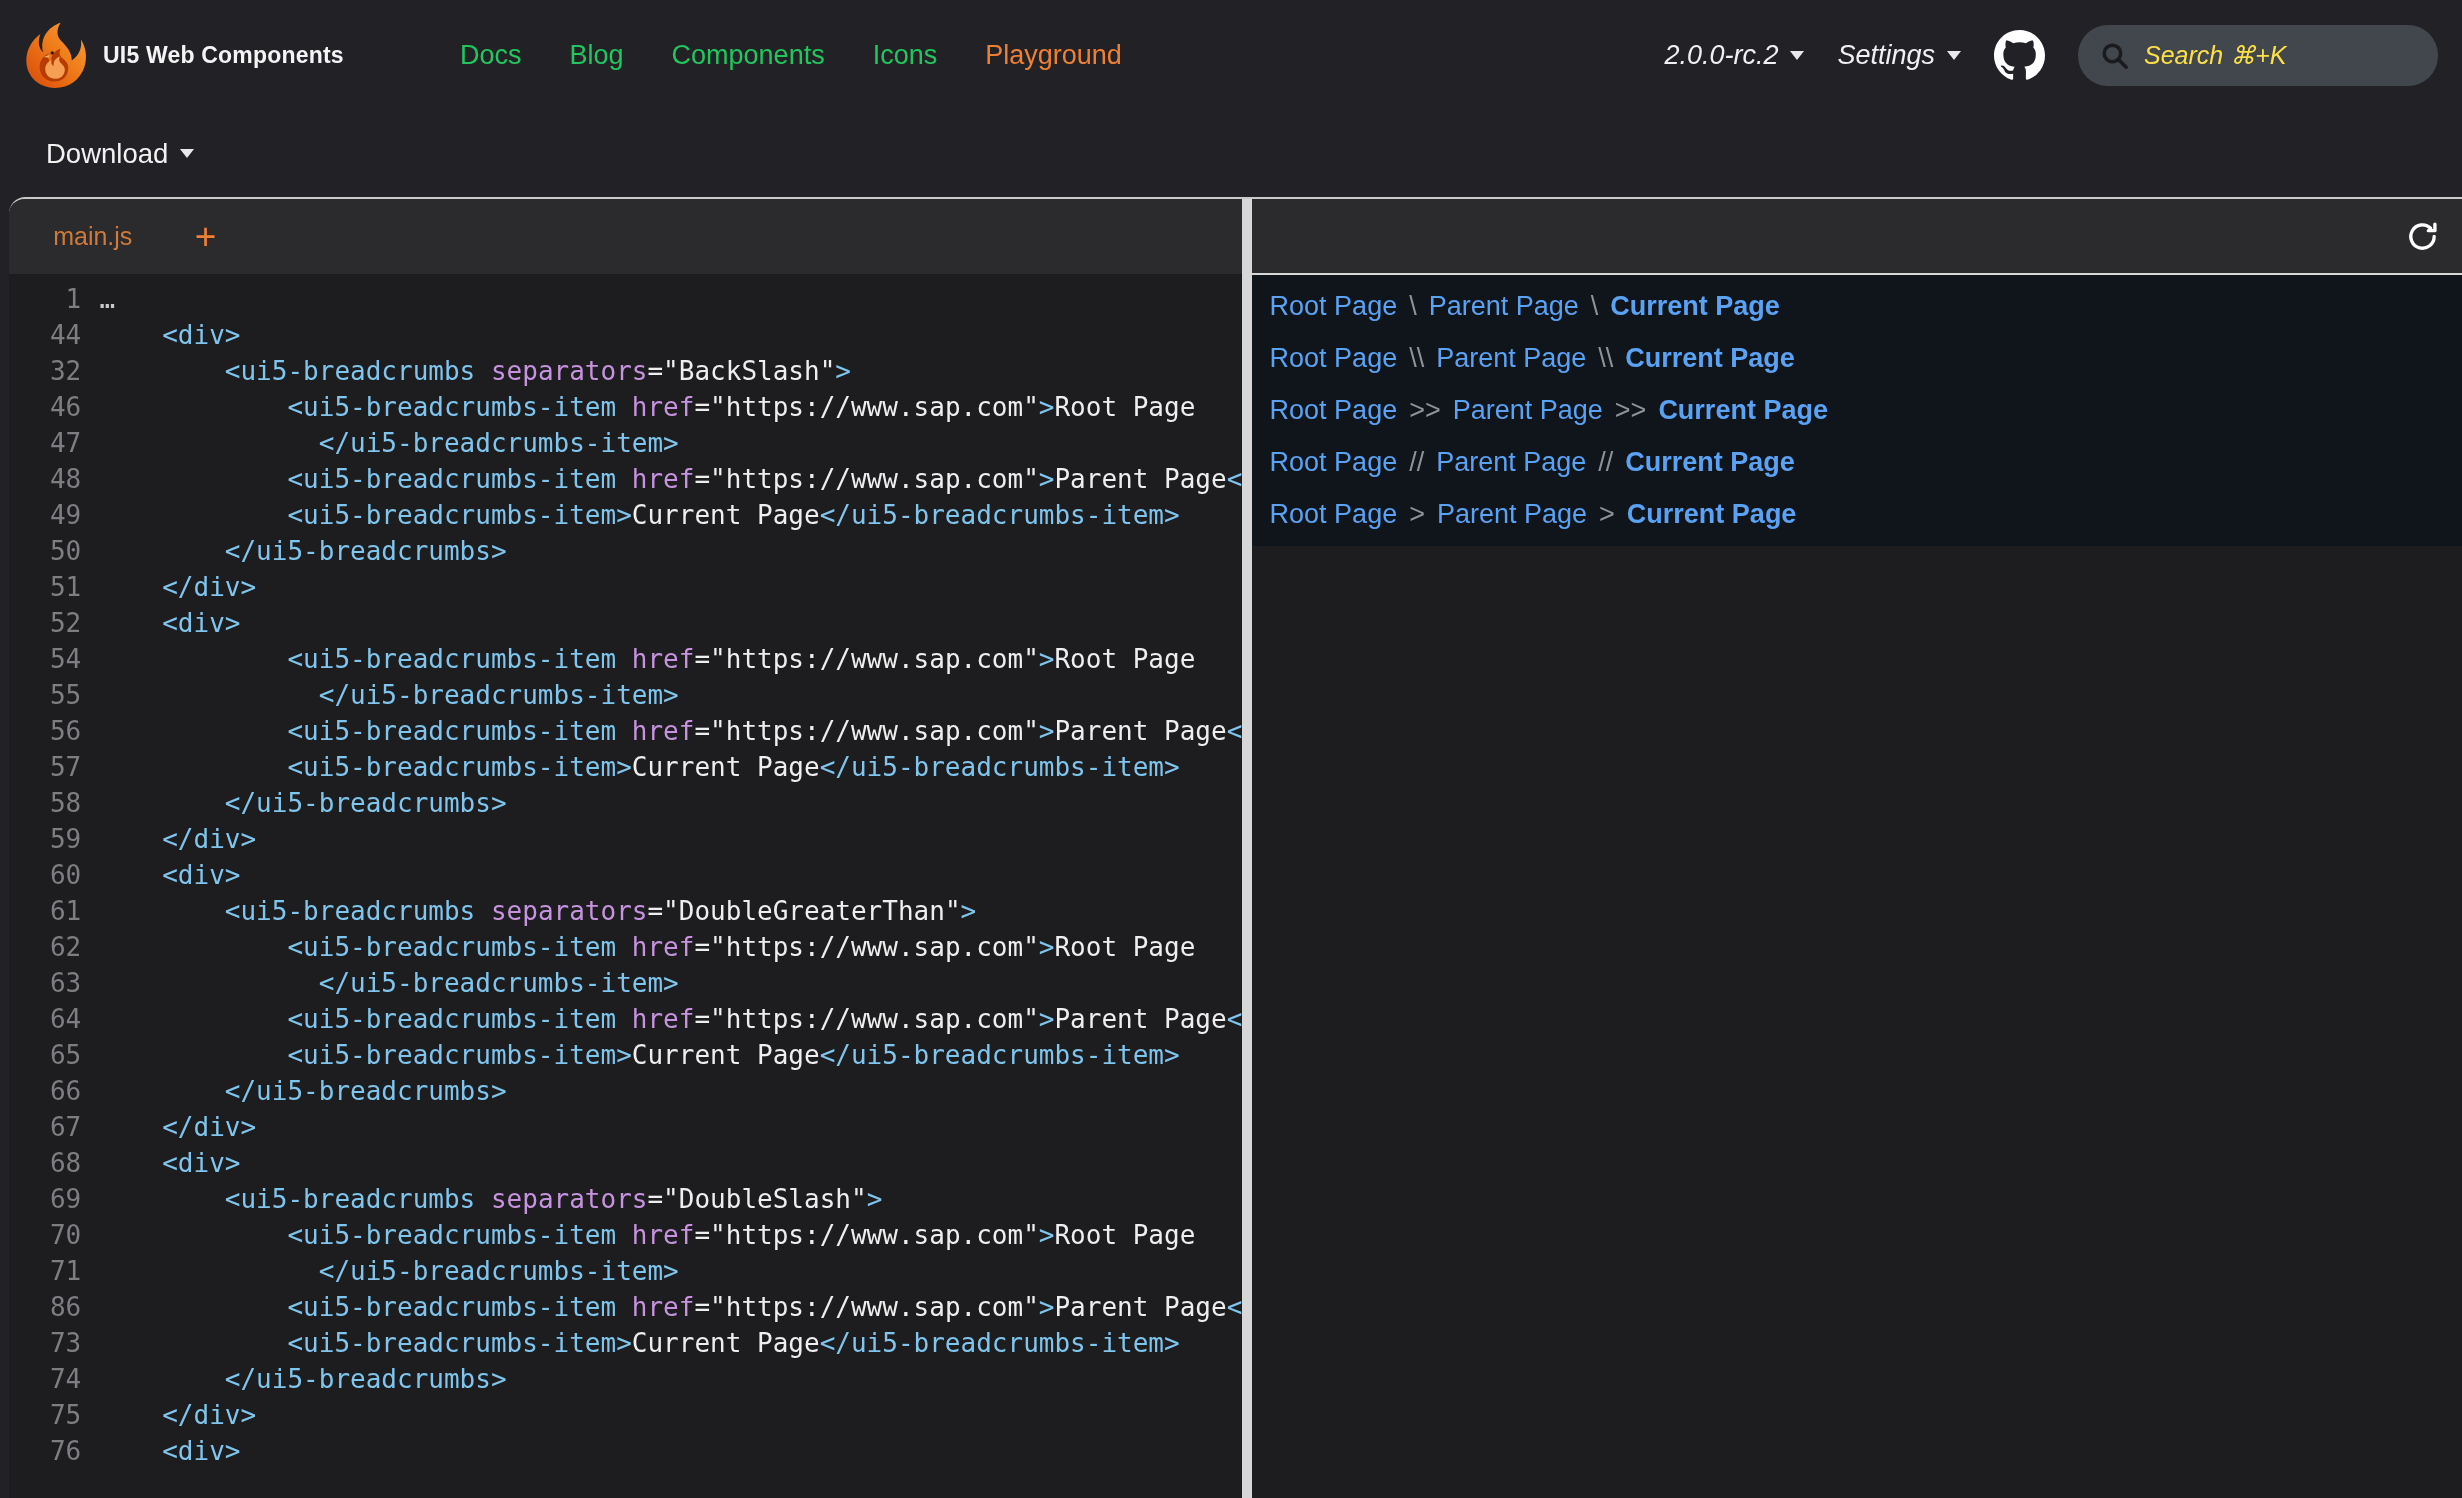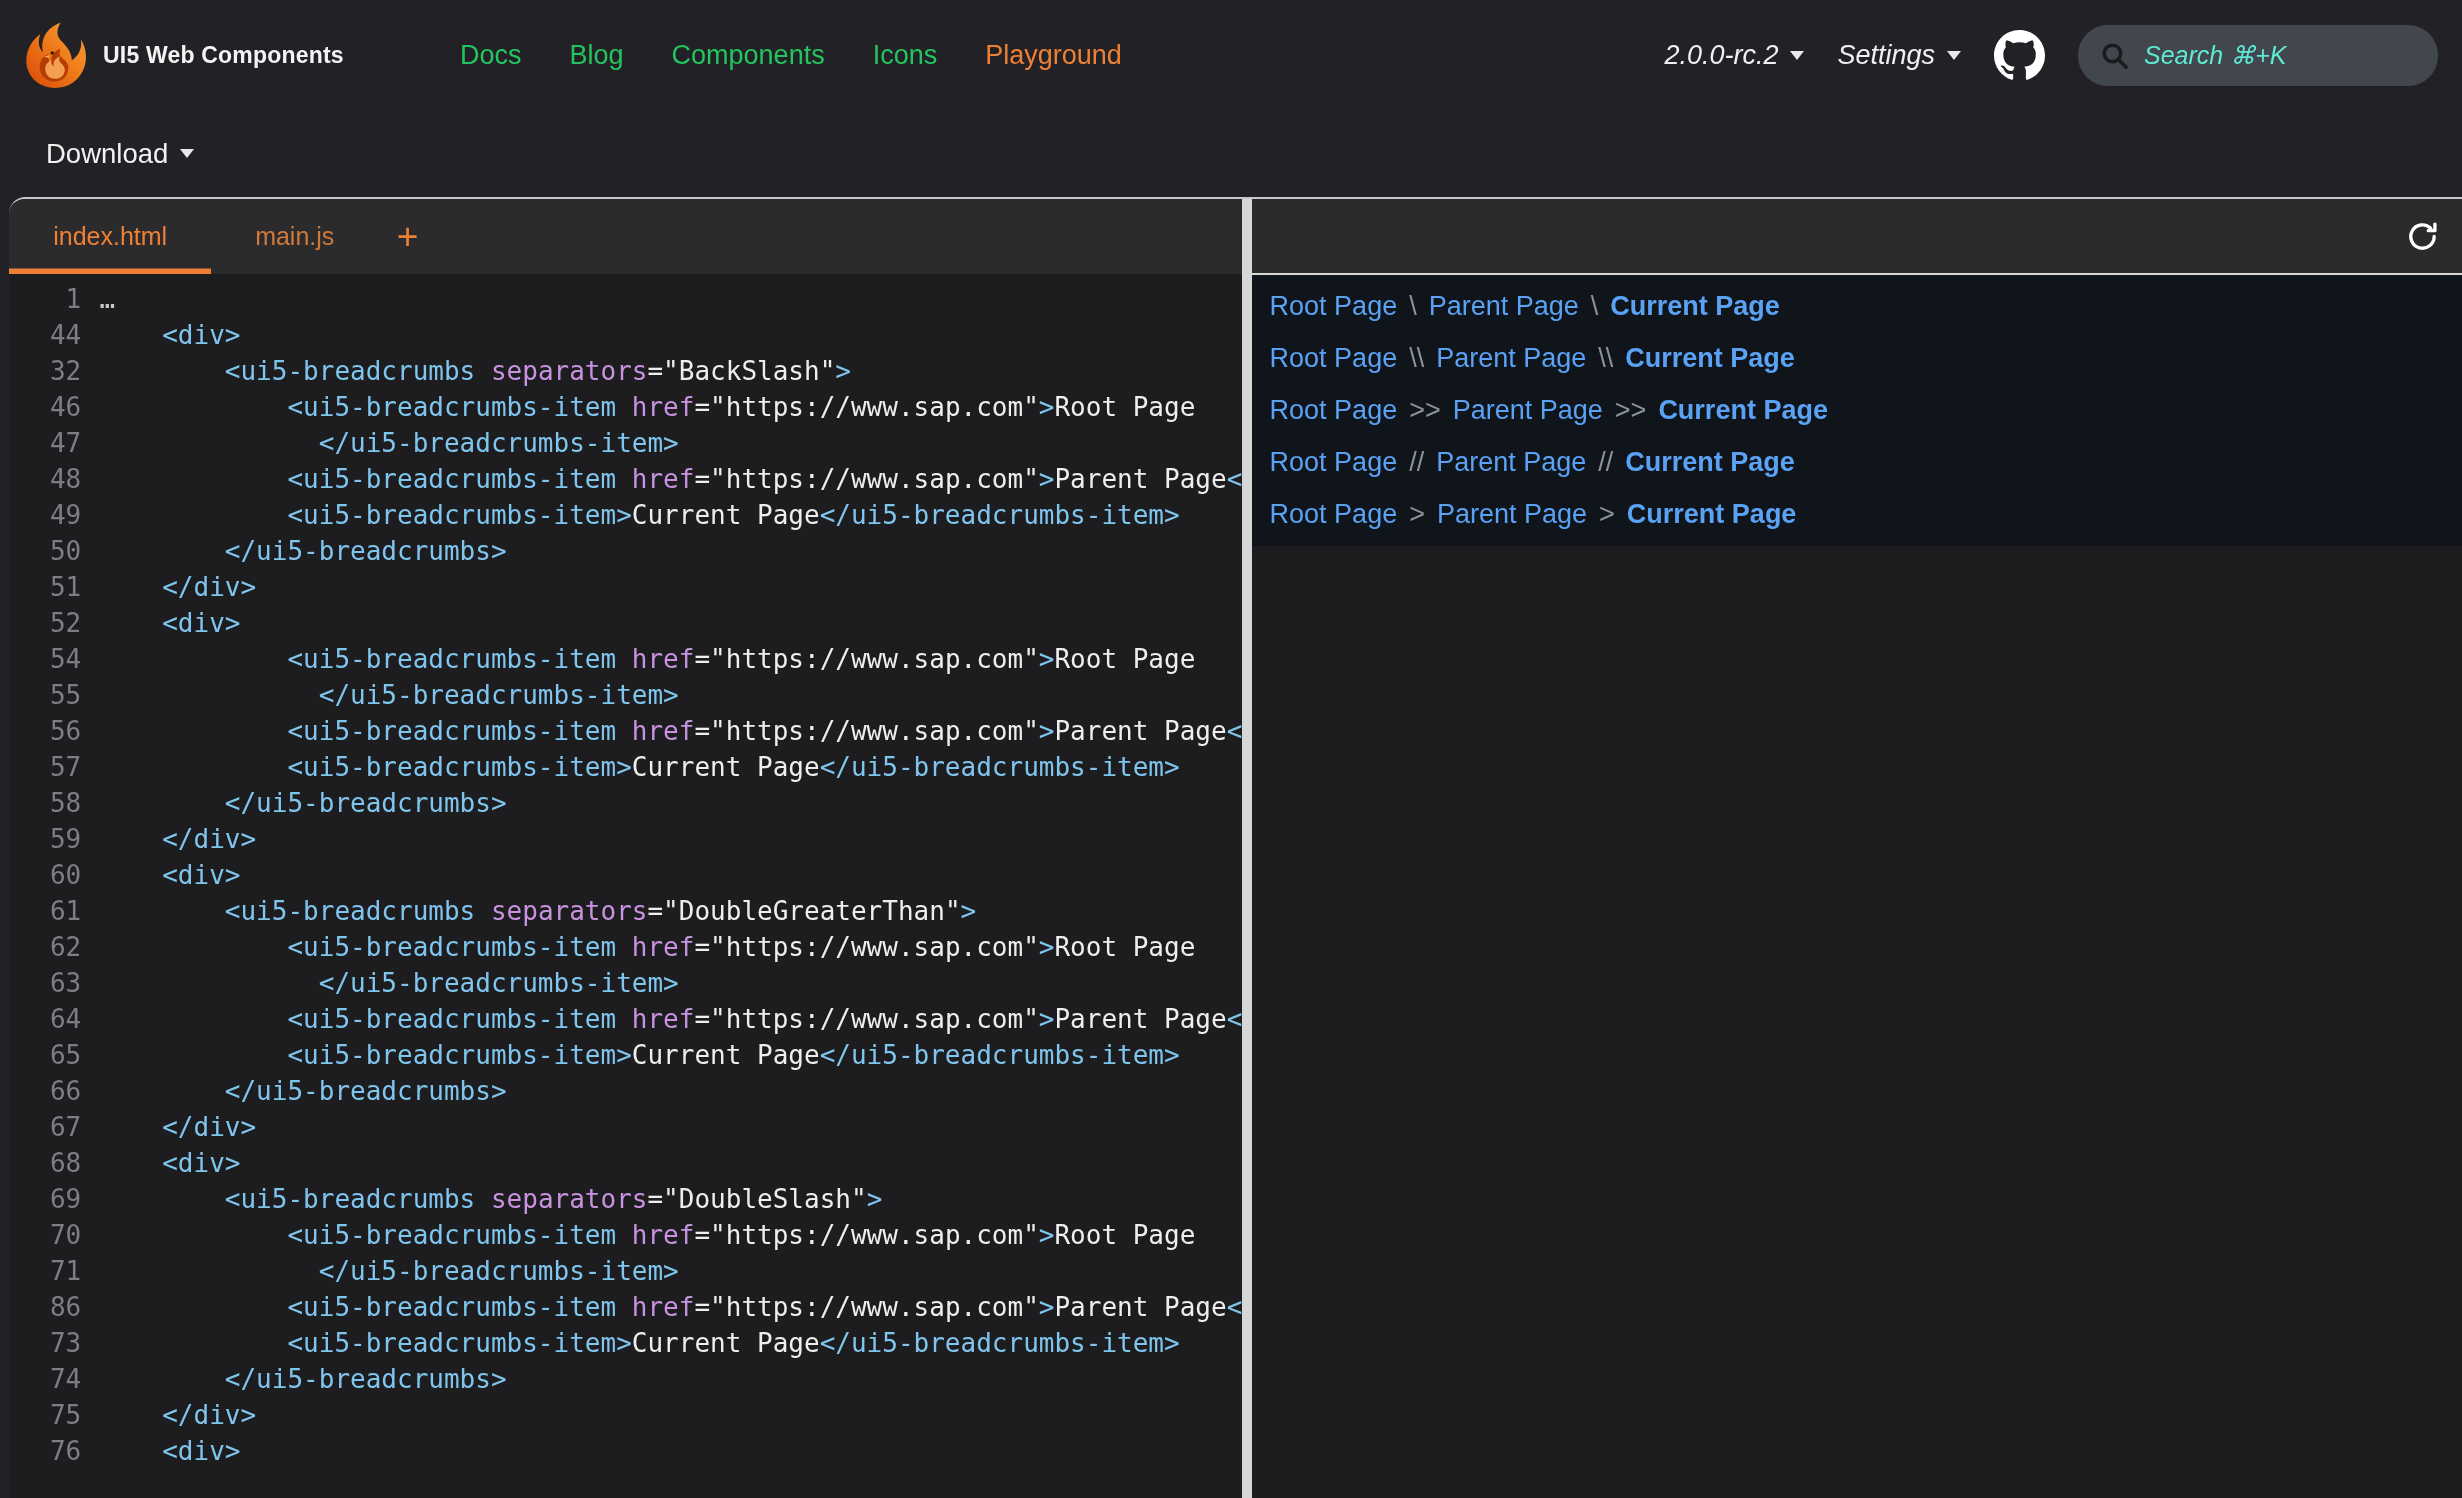--- a/index.html
+++ b/index.html
@@ -16,21 +16,21 @@
   .navlink.active{color:var(--accent,#ea7c36);}
   .nav-right{position:absolute;right:24px;top:0;height:110px;display:flex;align-items:center;gap:33px;font-style:italic;}
   .caret{display:inline-block;width:0;height:0;border-left:7.3px solid transparent;
          border-right:7.3px solid transparent;border-top:9.2px solid #e9e9eb;margin-left:12px;
          vertical-align:middle;}
   .version,.settings{font-size:27px;color:#f0f0f2;display:flex;align-items:center;cursor:pointer;white-space:nowrap;}
   .gh{width:51px;height:51px;cursor:pointer;flex:none;}
   .search{width:360px;height:61px;border-radius:30px;background:#42464d;display:flex;
           align-items:center;padding:0 20px;box-sizing:border-box;cursor:text;}
   .search .mag{width:33px;height:33px;flex:none;margin-right:13px;}
-  .search .ph{font-size:25px;color:#5eead4;}
+  .search .ph{font-size:25px;color:#fde047;}
 
   
   .toolbar{position:absolute;left:0;top:110px;width:100%;height:87px;background:#222226;}
   .examples{position:absolute;left:46px;top:0;height:87px;display:flex;align-items:center;
             font-size:27.5px;font-weight:500;color:#f2f2f3;cursor:pointer;}
   .btn{position:absolute;top:125px;height:53px;border-radius:8.3px;background:#f1f2f2;
        display:flex;align-items:center;justify-content:center;gap:13px;cursor:pointer;
        font-size:25px;font-weight:700;color:#161618;box-sizing:border-box;}
   .btn svg{width:29px;height:29px;flex:none;}
   #download-btn{left:2091px;width:190px;}
@@ -147,21 +147,20 @@
         <path d="M8.1 10.7l6.9-4.1M8.1 13.3l6.9 4.1"></path>
       </svg>
       <span>Share</span>
     </div>
   </div>
 
   <div class="container">
 
     <div class="editor">
       <div class="tabbar" id="tabs">
-          <div class="tab active">index.html</div>
           <div class="tab">main.js</div>
           <div class="addtab">+</div>
         </div>
       <div class="code" id="code">
           <div class="crow"><span class="ln">1</span><span class="ct"><span class="tk-dim">…</span></span></div>
           <div class="crow"><span class="ln">44</span><span class="ct"><span class="tk-tag">    &lt;div&gt;</span></span></div>
           <div class="crow"><span class="ln">32</span><span class="ct"><span class="tk-tag">        &lt;ui5-breadcrumbs </span><span class="tk-attr">separators</span><span class="tk-str">="BackSlash"</span><span class="tk-tag">&gt;</span></span></div>
           <div class="crow"><span class="ln">46</span><span class="ct"><span class="tk-tag">            &lt;ui5-breadcrumbs-item </span><span class="tk-attr">href</span><span class="tk-str">="https://www.sap.com"</span><span class="tk-tag">&gt;</span><span class="tk-txt">Root Page</span></span></div>
           <div class="crow"><span class="ln">47</span><span class="ct"><span class="tk-tag">              &lt;/ui5-breadcrumbs-item&gt;</span></span></div>
           <div class="crow"><span class="ln">48</span><span class="ct"><span class="tk-tag">            &lt;ui5-breadcrumbs-item </span><span class="tk-attr">href</span><span class="tk-str">="https://www.sap.com"</span><span class="tk-tag">&gt;</span><span class="tk-txt">Parent Page</span><span class="tk-tag">&lt;/ui5-breadcrumbs-item&gt;</span></span></div>

